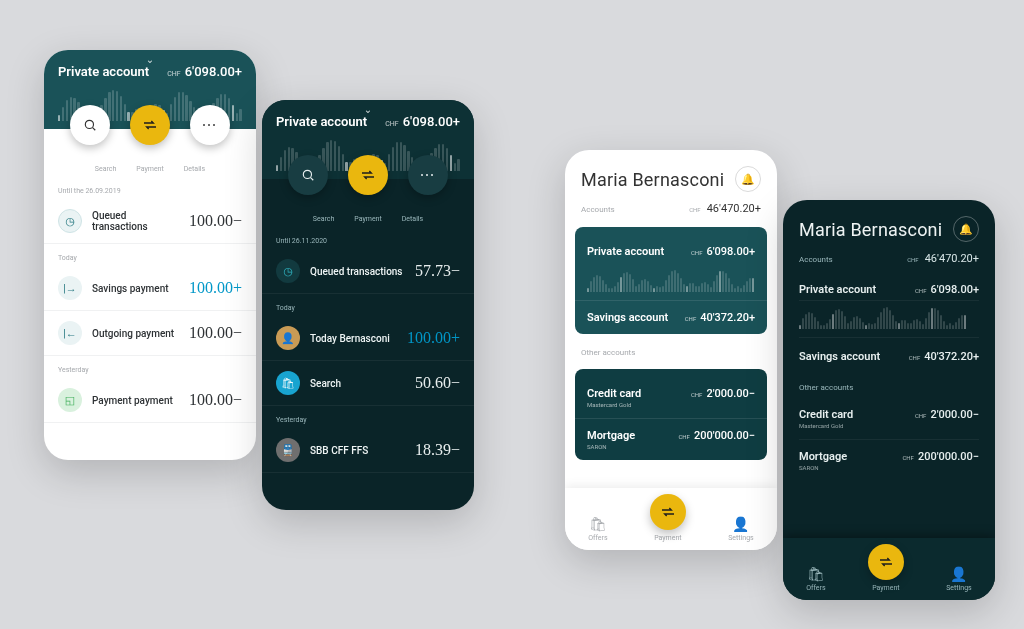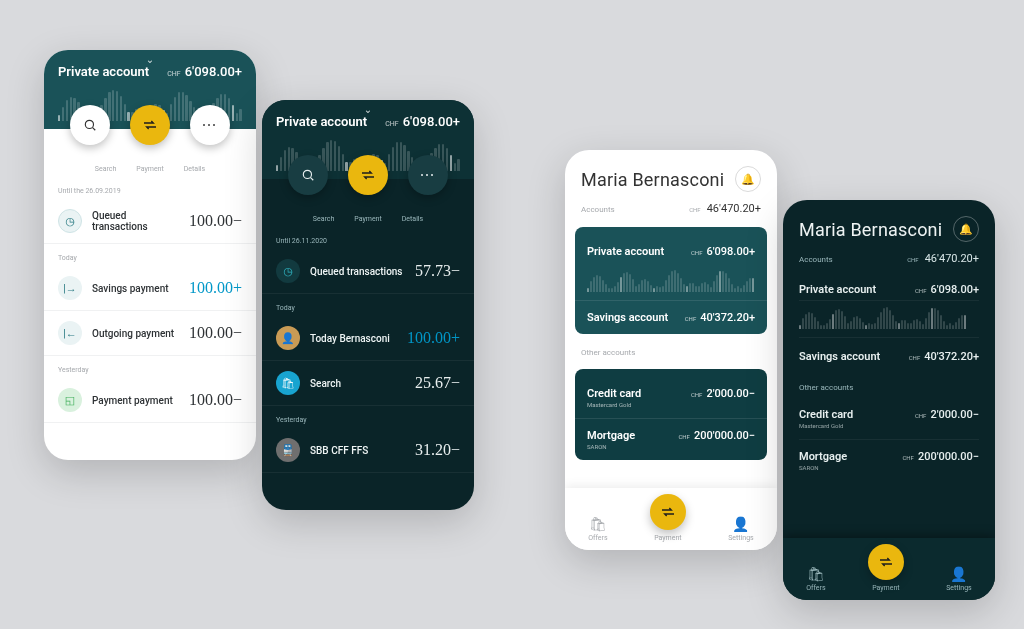--- a/index.html
+++ b/index.html
@@ -297,27 +297,27 @@
     </div>
     <div class="section-label">Today</div>
     <div class="row">
       <div class="ricon ic-avatar1">👤</div>
       <div class="rlabel">Today Bernasconi</div>
       <div class="ramt accent">100.00+</div>
     </div>
     <div class="row">
       <div class="ricon ic-avatar2">🛍</div>
       <div class="rlabel">Search</div>
-      <div class="ramt">25.67−</div>
+      <div class="ramt">50.60−</div>
     </div>
     <div class="section-label">Yesterday</div>
     <div class="row">
       <div class="ricon ic-sbb">🚆</div>
       <div class="rlabel">SBB CFF FFS</div>
-      <div class="ramt">31.20−</div>
+      <div class="ramt">18.39−</div>
     </div>
   </div>
 </div>
 
 <div class="phone light" style="left:565px;top:150px;height:400px;">
   <div class="ov-header">
     <span class="ov-name">Maria Bernasconi</span>
     <div class="bell">🔔</div>
   </div>
   <div class="ov-sub">

